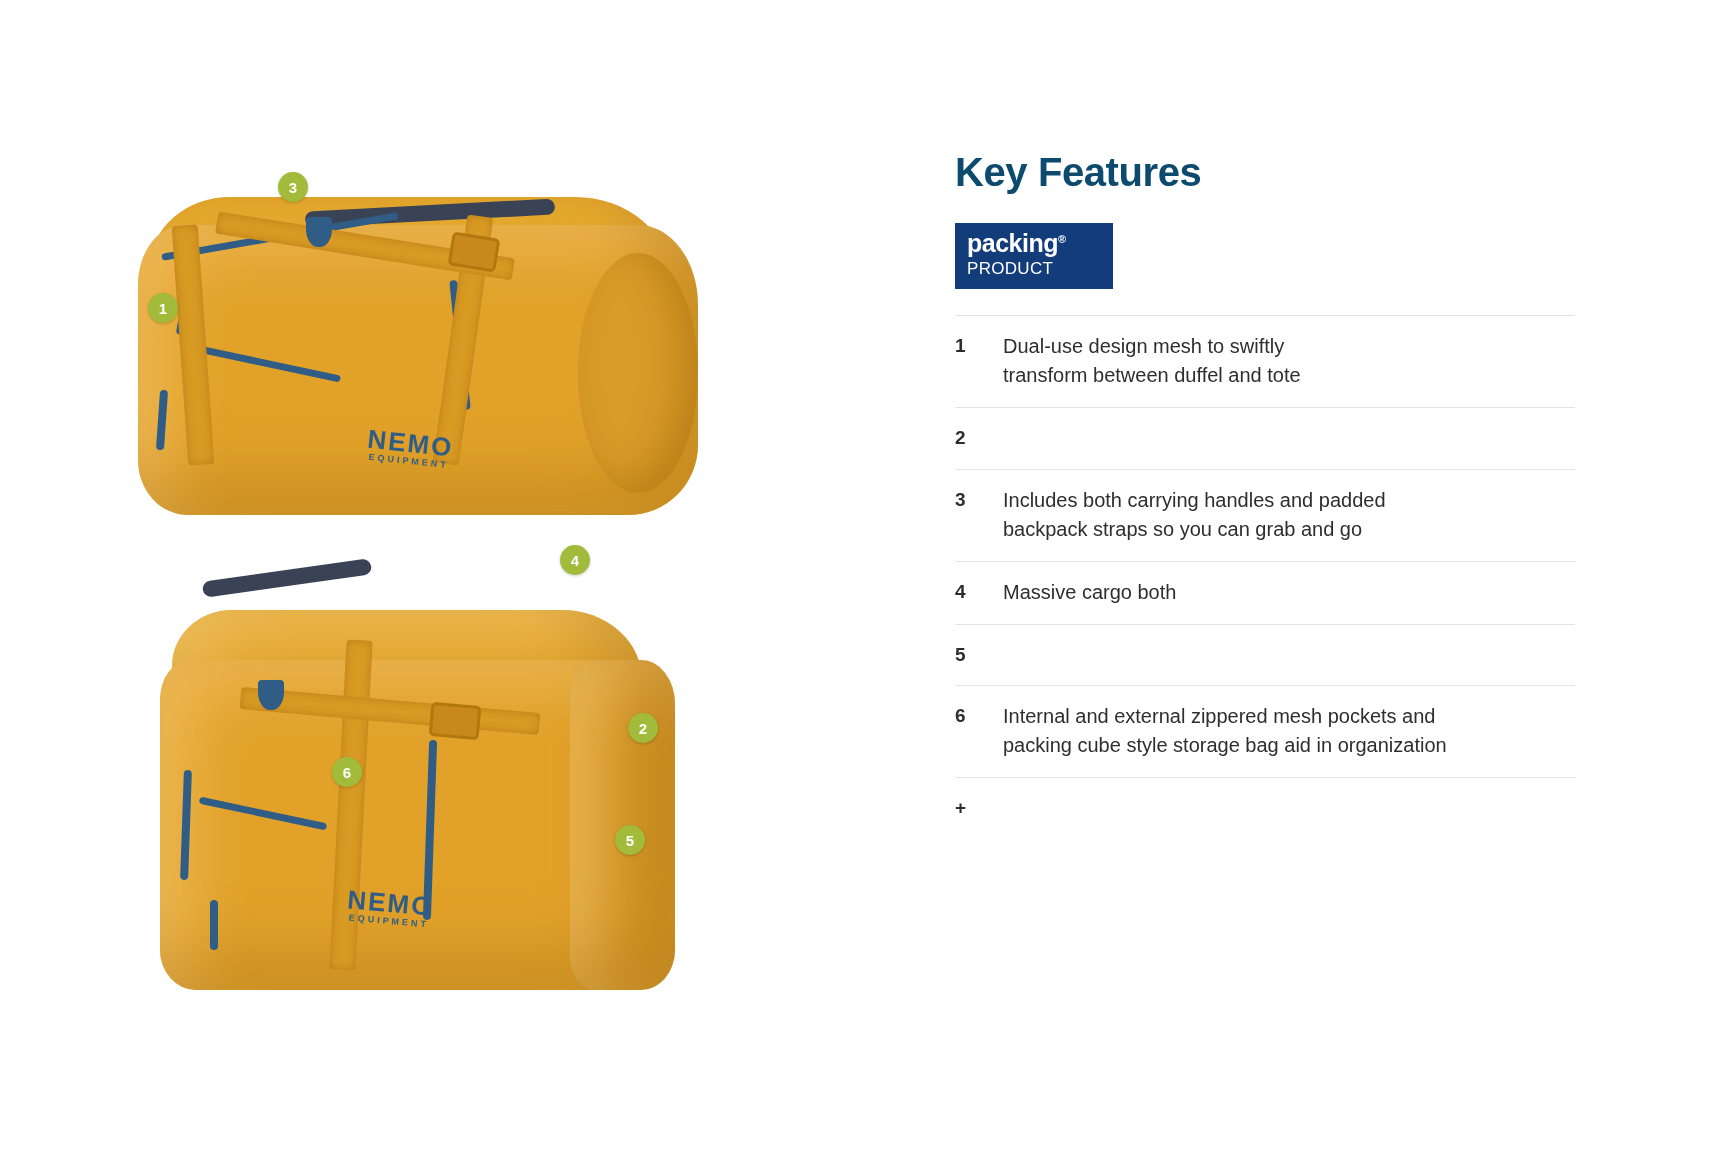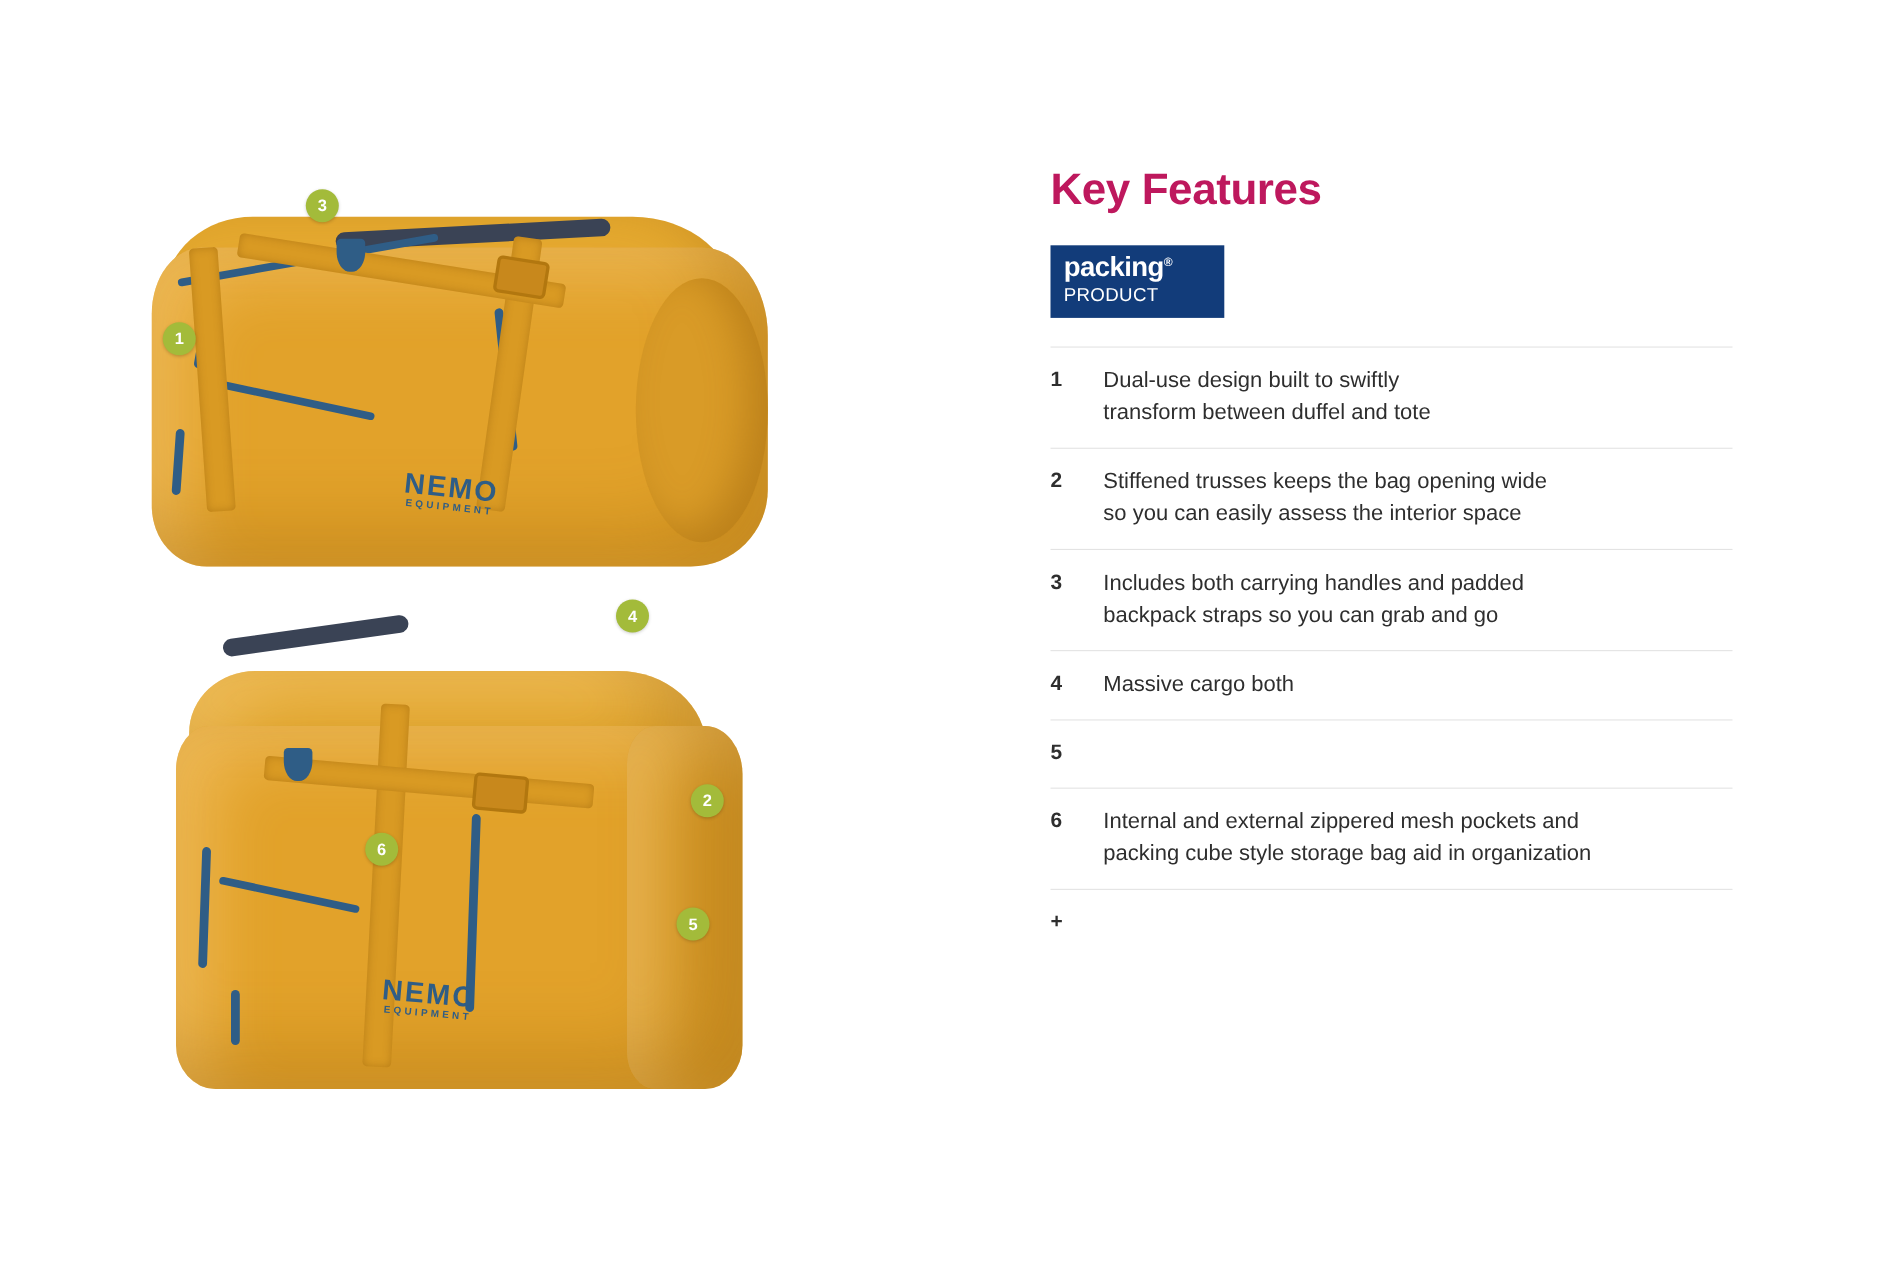--- a/index.html
+++ b/index.html
@@ -169,21 +169,21 @@
   
   .features-col {
     position: absolute;
     left: 955px;
     top: 150px;
     width: 640px;
   }
   .features-title {
     font-size: 40px;
     font-weight: bold;
-    color: #be185d;
+    color: #0c4a6e;
     margin: 0 0 28px 0;
     letter-spacing: -0.4px;
   }
   .bluesign-badge {
     width: 158px;
     height: 66px;
     background: #123c7a;
     color: #ffffff;
     padding: 8px 12px;
     box-sizing: border-box;
@@ -312,27 +312,25 @@
     <h1 class="features-title">Key Features</h1>
 
     <div class="bluesign-badge">
       <div class="bs-main"><span>packing</span><span class="bs-reg">®</span></div>
       <div class="bs-sub">PRODUCT</div>
     </div>
 
     <div class="feature-list">
       <div class="feature-row">
         <div class="feature-num">1</div>
-        <div class="feature-text">Dual-use design built to swiftly
+        <div class="feature-text">Dual-use design mesh to swiftly
 transform between duffel and tote</div>
       </div>
       <div class="feature-row">
         <div class="feature-num">2</div>
-        <div class="feature-text">Stiffened trusses keeps the bag opening wide
-so you can easily assess the interior space</div>
       </div>
       <div class="feature-row">
         <div class="feature-num">3</div>
         <div class="feature-text">Includes both carrying handles and padded
 backpack straps so you can grab and go</div>
       </div>
       <div class="feature-row">
         <div class="feature-num">4</div>
         <div class="feature-text">Massive cargo both</div>
       </div>

